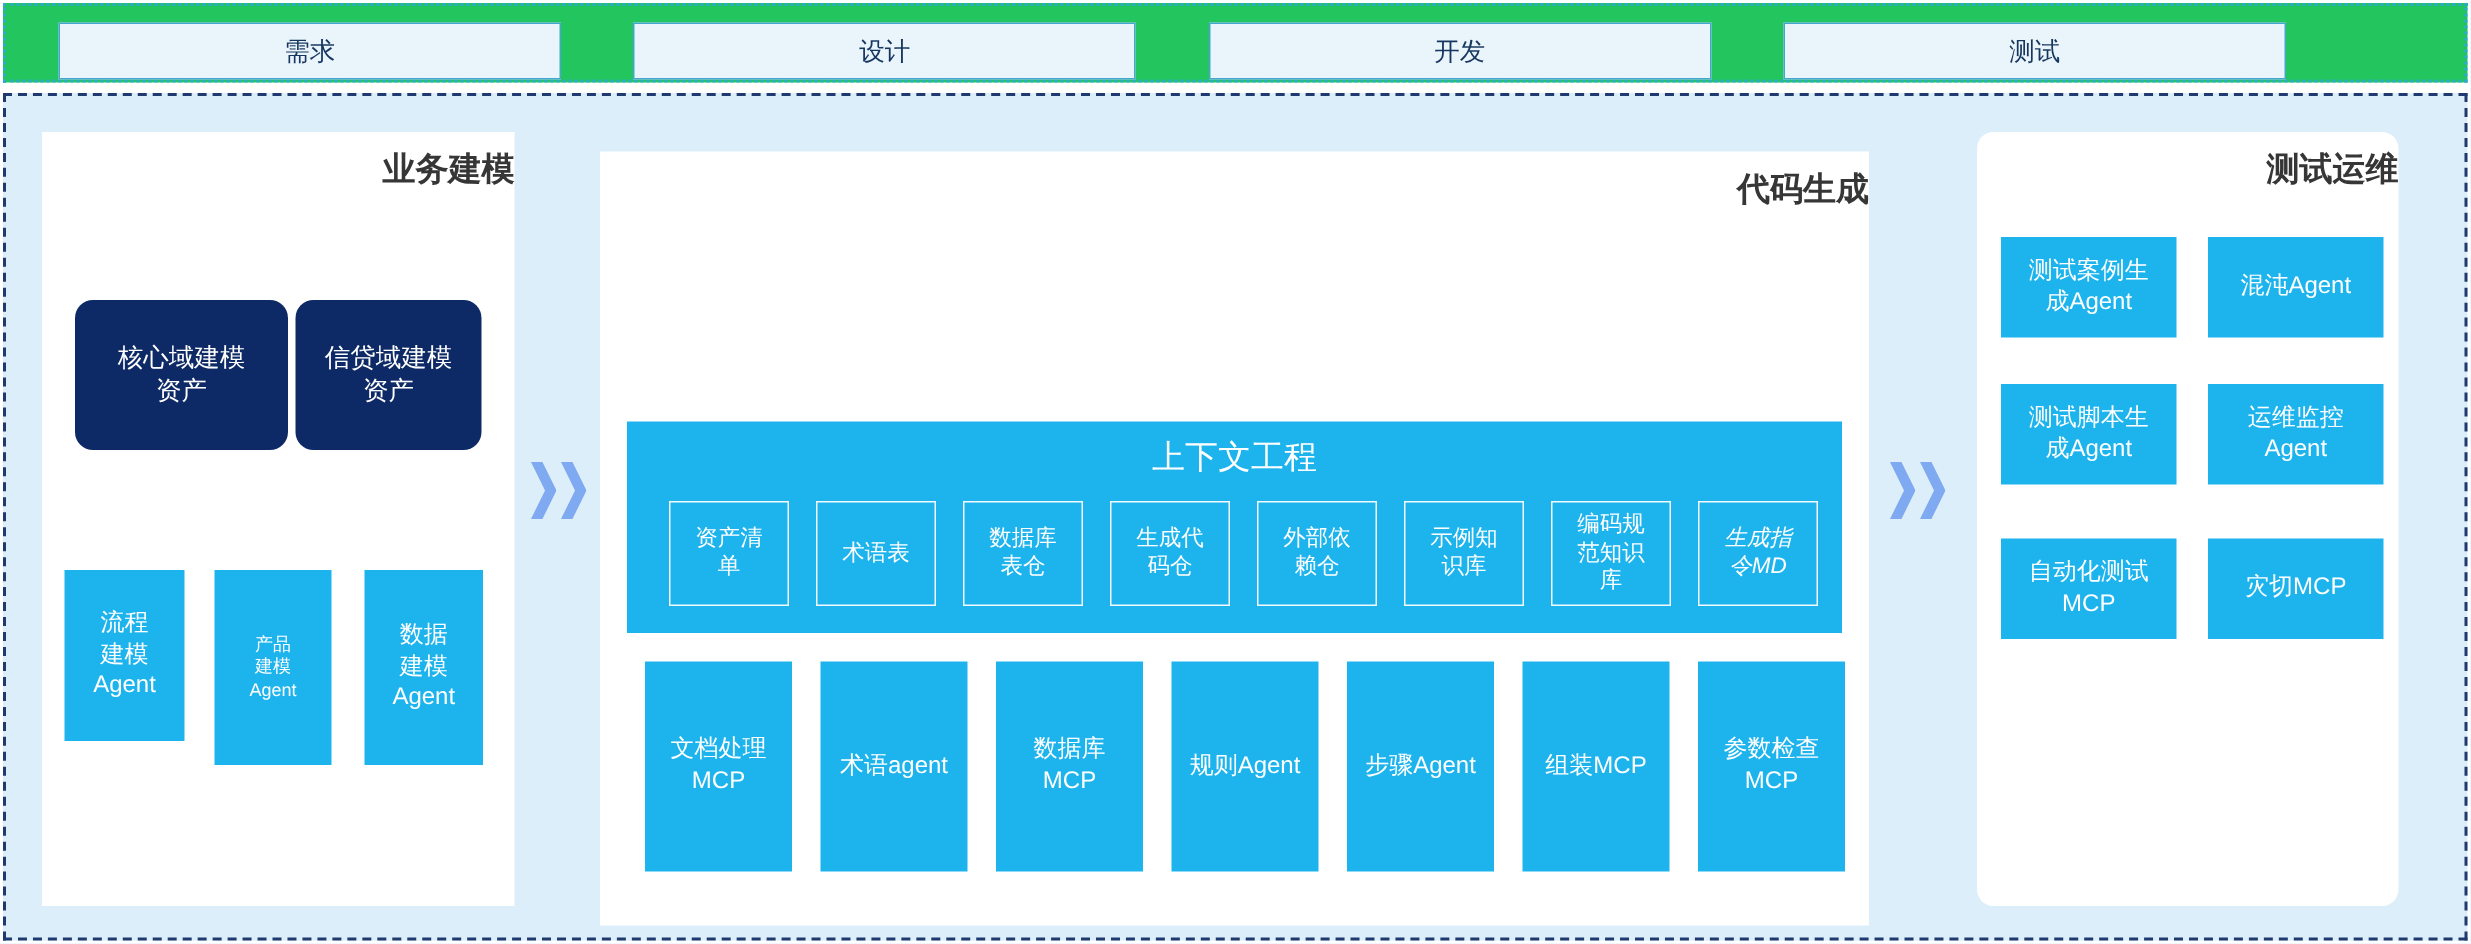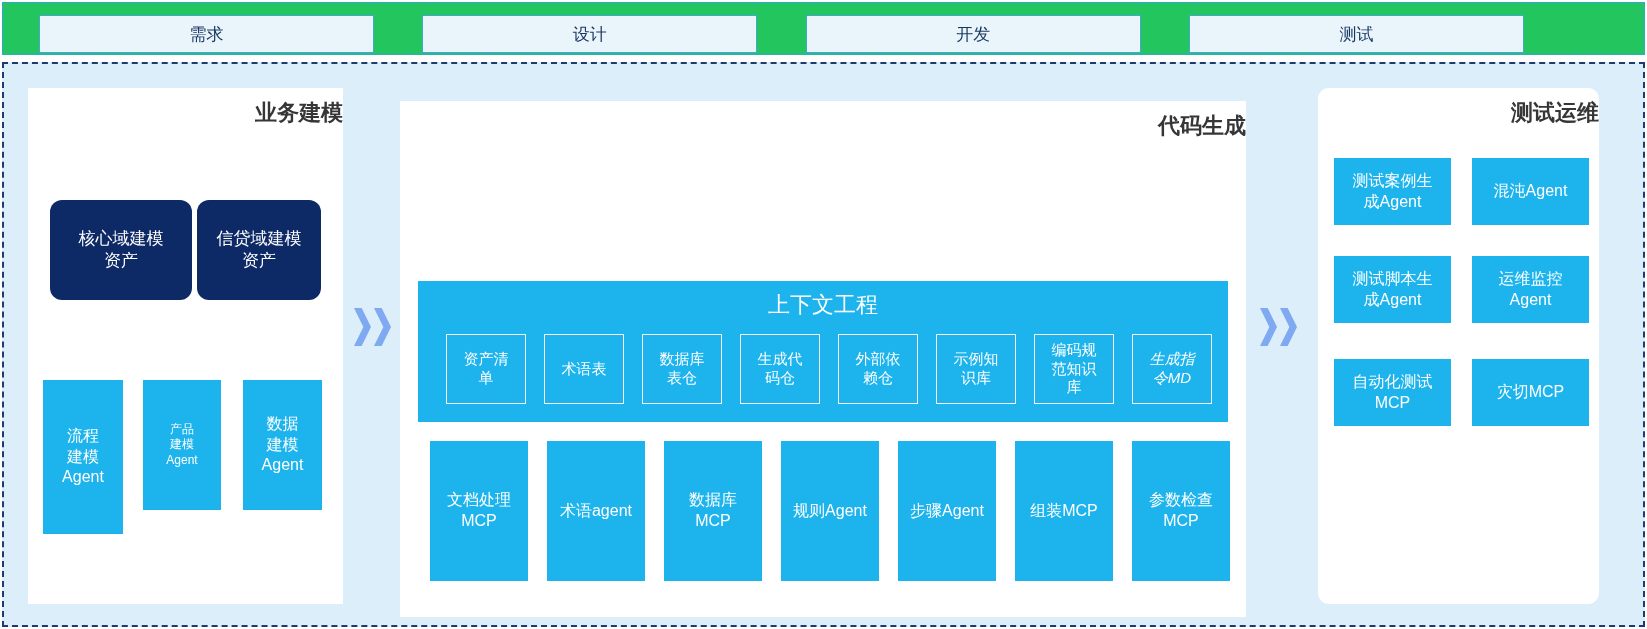--- a/index.html
+++ b/index.html
@@ -36,21 +36,21 @@
   .box {
     position:absolute; box-sizing:border-box; text-align:center;
     display:flex; align-items:center; justify-content:center;
     white-space:pre-line; line-height:1.3;
   }
   .cyan { background:#1db4ee; color:#ffffff; }
   .navy { background:#0e2a66; color:#ffffff; border-radius:12px; }
   
   .navy-1 { left:22px;  top:112px; width:142px; height:100px; font-size:17px; }
   .navy-2 { left:169px; top:112px; width:124px; height:100px; font-size:17px; }
-  .agent-1 { left:15px;  top:292px; width:80px; height:154px; font-size:16px; }
+  .agent-1 { left:15px;  top:292px; width:80px; height:114px; font-size:16px; }
   .agent-2 { left:115px; top:292px; width:78px; height:130px; font-size:12px; }
   .agent-3 { left:215px; top:292px; width:79px; height:130px; font-size:16px; }
   
   .master-bar { left:18px; top:74px; width:810px; height:86px; font-size:17px; }
   .context-box {
     position:absolute; left:18px; top:180px; width:810px; height:141px;
     background:#1db4ee;
   }
   .context-title {
     position:absolute; left:0; right:0; top:9px; text-align:center;

